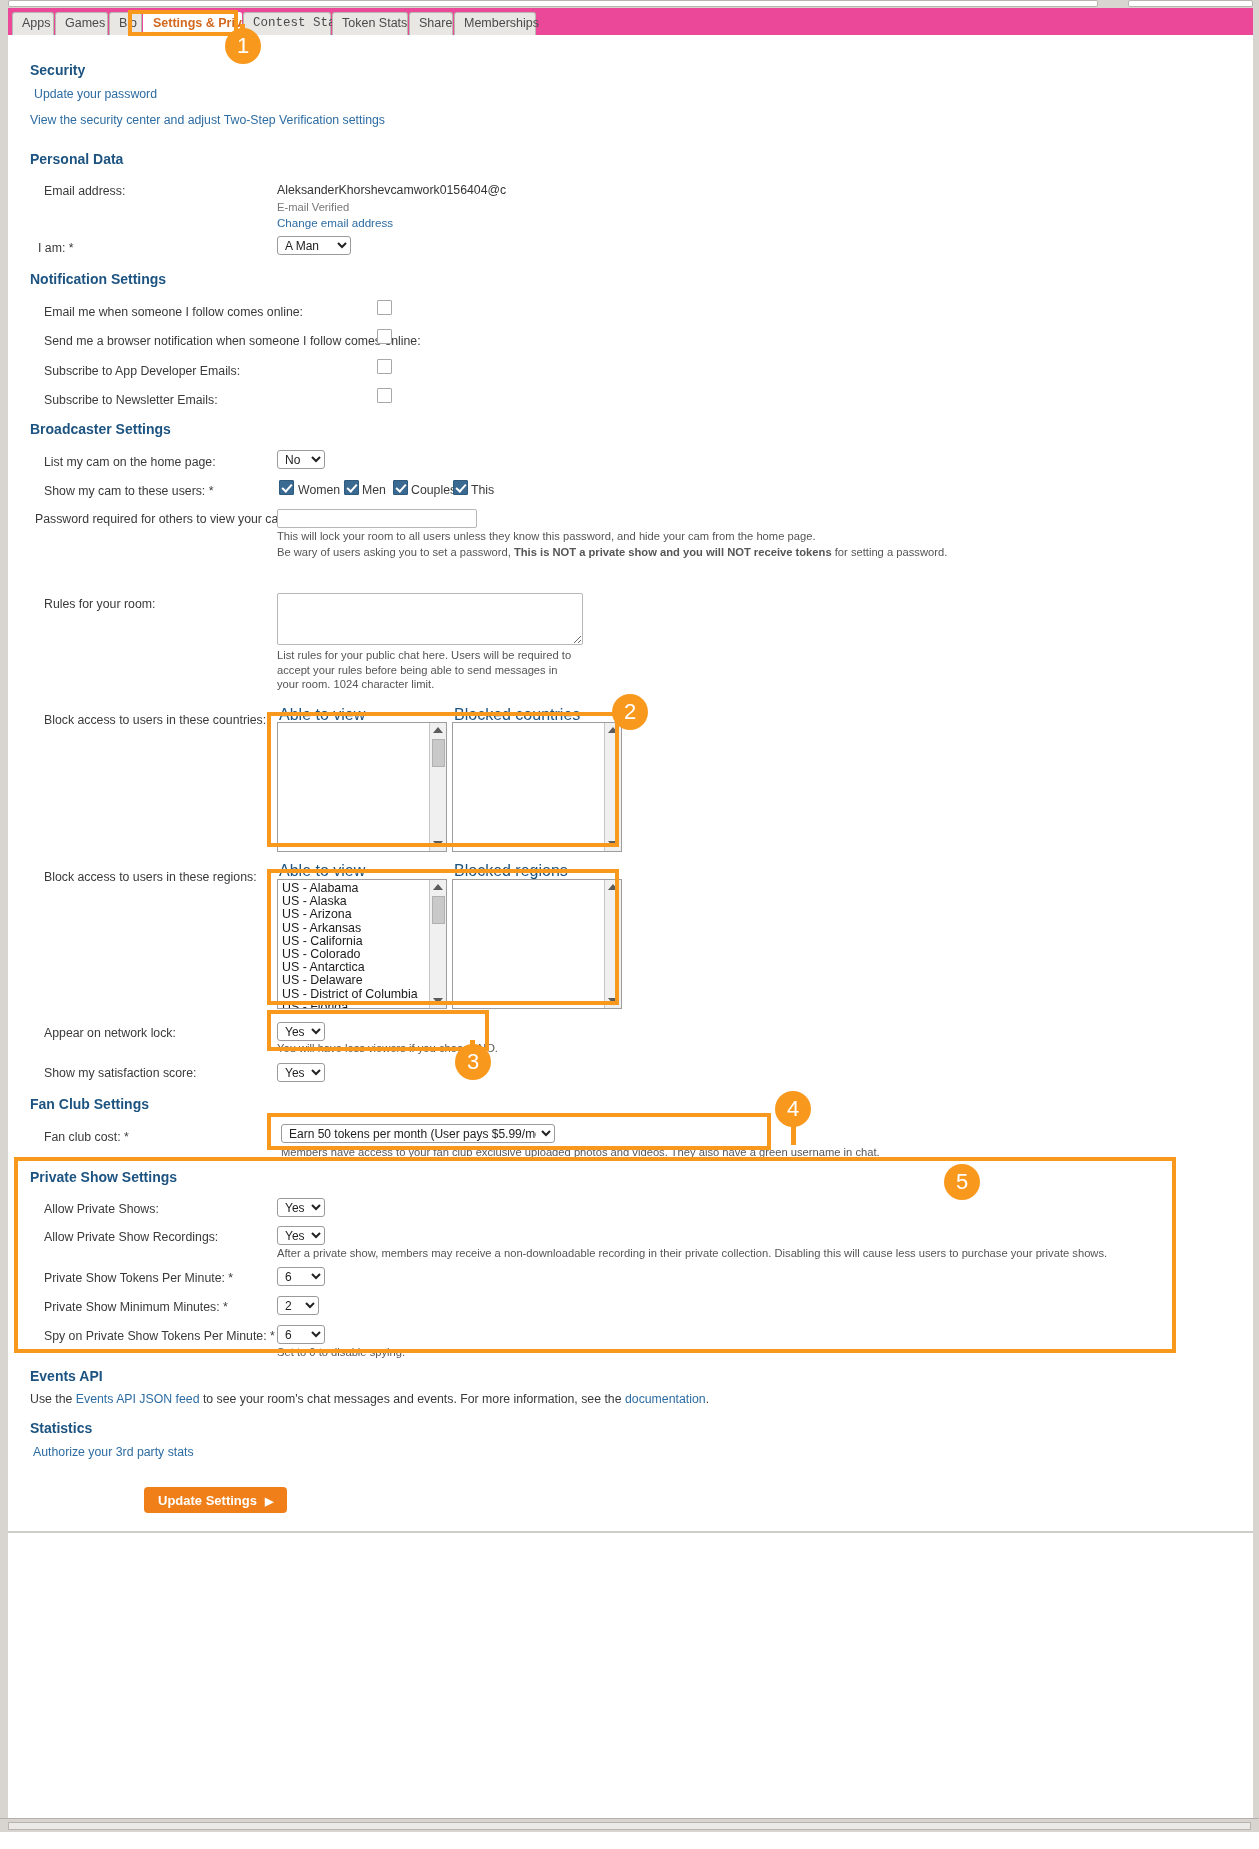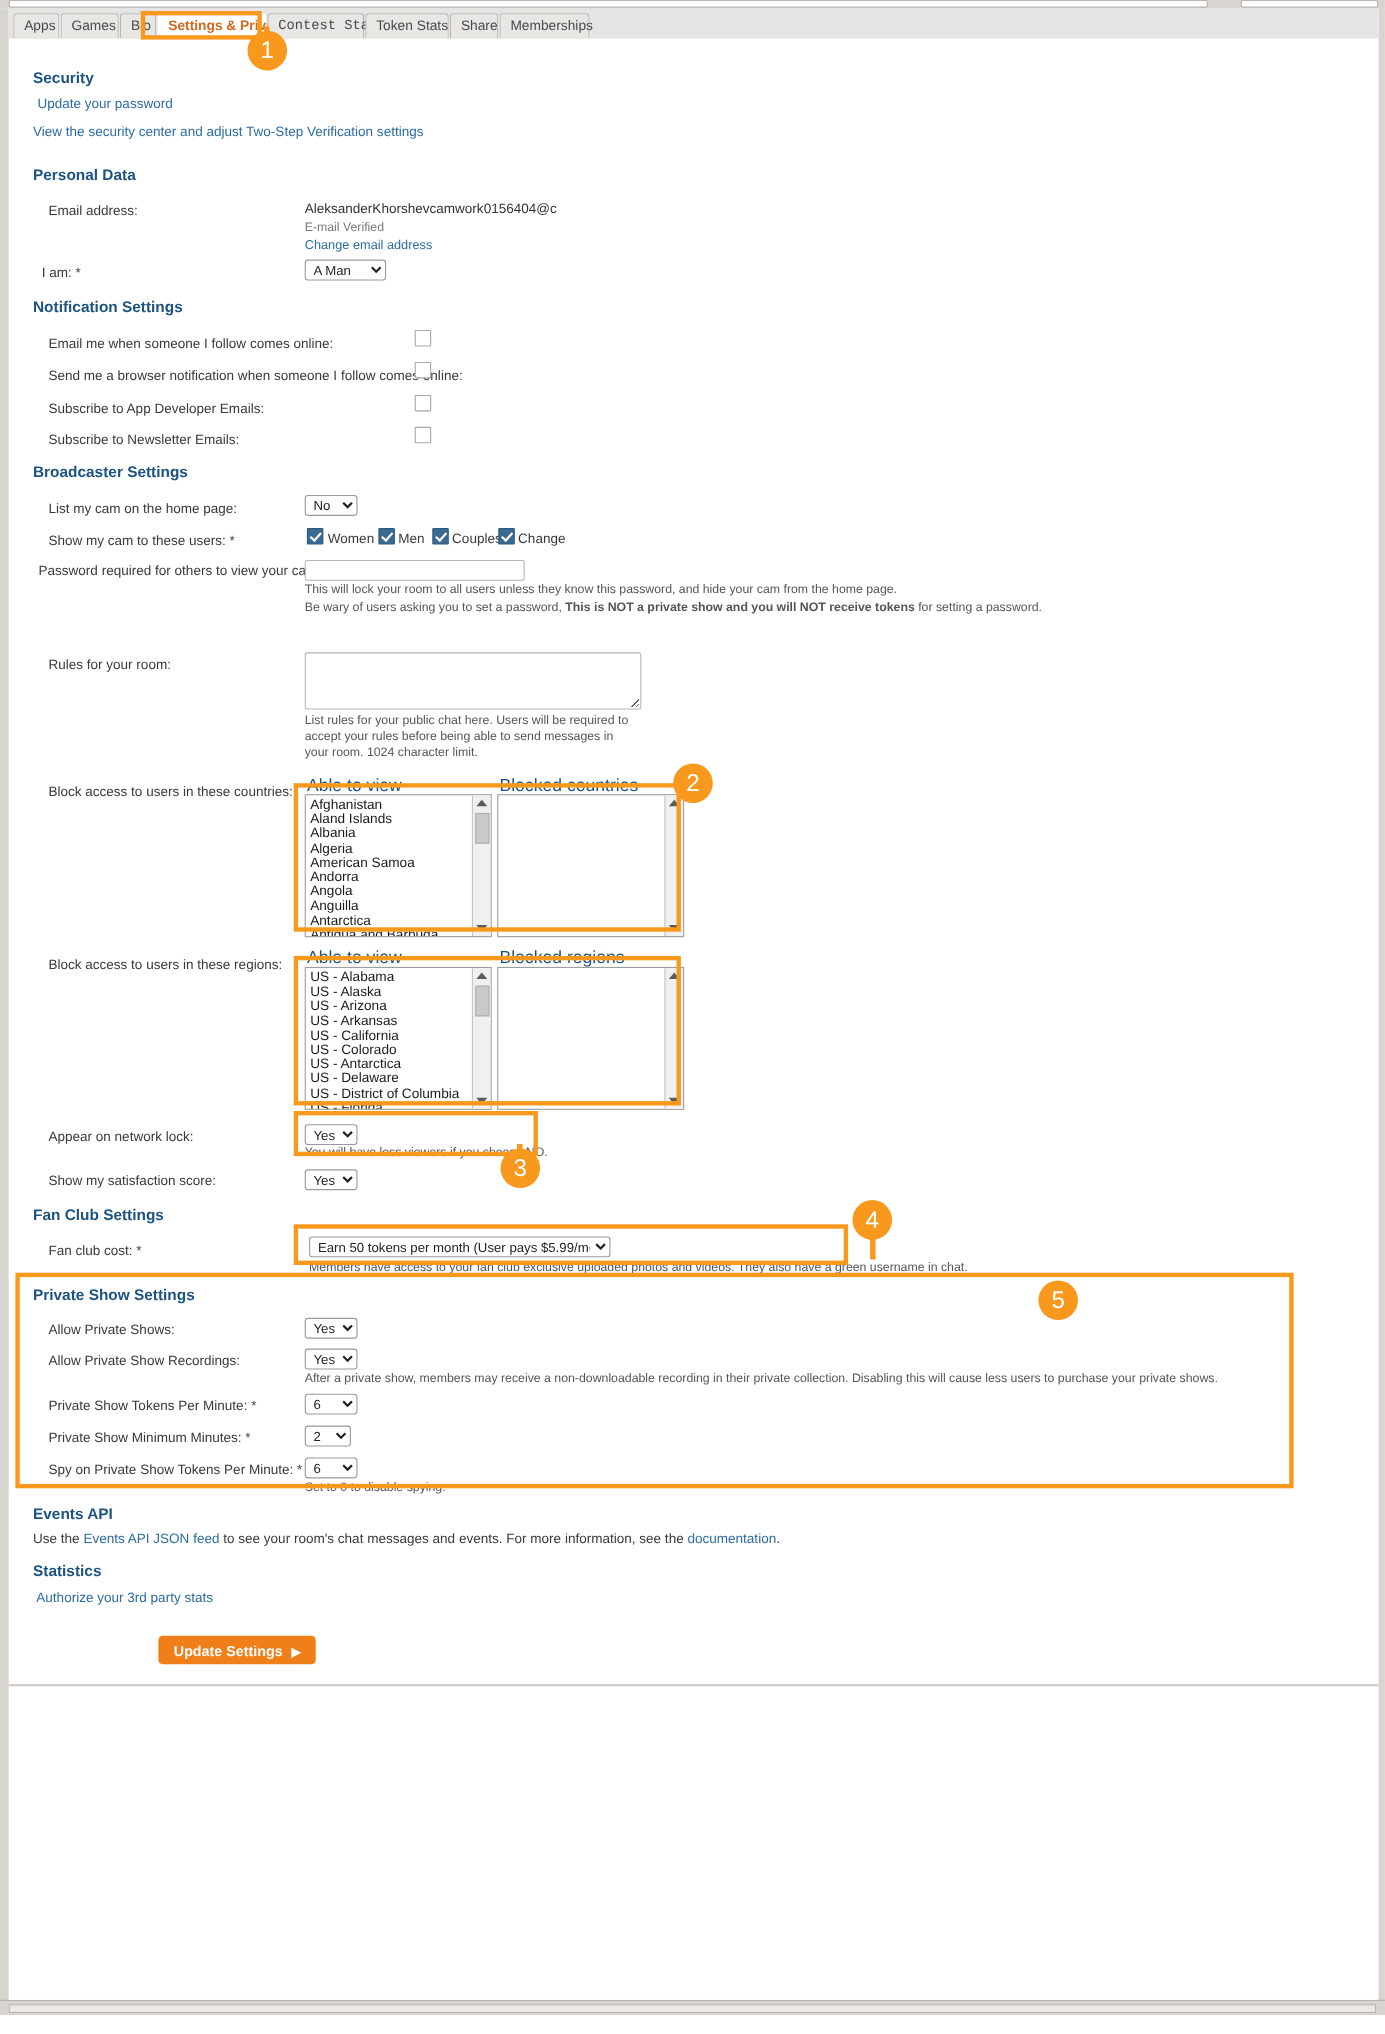--- a/index.html
+++ b/index.html
@@ -54,21 +54,21 @@
   
   .page {
     position: absolute; left: 8px; top: 8px;
     width: 1245px; height: 1810px;
     background: #ffffff;
   }
 
   
   .tabbar {
     position: absolute; left: 0; top: 0; width: 1245px; height: 27px;
-    background: #e5e5e5;
+    background: #ec4899;
   }
   .tab {
     position: absolute; top: 4px; height: 23px;
     background: #e9e7e3;
     border: 1px solid #b9b5af;
     border-bottom: none;
     border-radius: 3px 3px 0 0;
     font-size: 12.5px;
     color: #4a4a4a;
     line-height: 21px;
@@ -339,48 +339,36 @@
     <select class="sel" style="left:269px; top:415px; width:48px;"><option value="No">No</option><option value="Yes">Yes</option></select>
 
     <div class="lbl" style="left:36px; top:449px;">Show my cam to these users: *</div>
     <div class="cbx checked" style="left:271px; top:445px;"></div>
     <div class="cbx-lbl" style="left:290px; top:448px;">Women</div>
     <div class="cbx checked" style="left:336px; top:445px;"></div>
     <div class="cbx-lbl" style="left:354px; top:448px;">Men</div>
     <div class="cbx checked" style="left:385px; top:445px;"></div>
     <div class="cbx-lbl" style="left:403px; top:448px;">Couples</div>
     <div class="cbx checked" style="left:445px; top:445px;"></div>
-    <div class="cbx-lbl" style="left:463px; top:448px;">Change</div>
+    <div class="cbx-lbl" style="left:463px; top:448px;">This</div>
 
     <div class="lbl" style="left:27px; top:477px;">Password required for others to view your cam:</div>
     <input class="txt" style="left: 269px; top: 474px; width: 200px;" value="">
     <div class="hint" style="left:269px; top:495px;">This will lock your room to all users unless they know this password, and hide your cam from the home page.</div>
     <div class="hint" style="left:269px; top:511px;"><span>Be wary of users asking you to set a password, </span><b>This is NOT a private show and you will NOT receive tokens</b><span> for setting a password.</span></div>
 
     <div class="lbl" style="left:36px; top:562px;">Rules for your room:</div>
     <textarea class="ta" style="left: 269px; top: 558px; width: 306px; height: 52px;" value=""></textarea>
     <div class="hint-wrap" style="left:269px; top:613px; width:300px;">List rules for your public chat here. Users will be required to accept your rules before being able to send messages in your room. 1024 character limit.</div>
 
     <div class="lbl" style="left:36px; top:678px;">Block access to users in these countries:</div>
     <div class="listhdr" style="left:271px; top:671px;">Able to view</div>
     <div class="listhdr" style="left:446px; top:671px;">Blocked countries</div>
 
     <div class="listbox" style="left:269px; top:687px; width:170px; height:130px;">
-      <div class="items">
-          <div>Afghanistan</div>
-          <div>Aland Islands</div>
-          <div>Albania</div>
-          <div>Algeria</div>
-          <div>American Samoa</div>
-          <div>Andorra</div>
-          <div>Angola</div>
-          <div>Anguilla</div>
-          <div>Antarctica</div>
-          <div>Antigua and Barbuda</div>
-        </div>
       <div class="lb-scroll">
         <div class="lb-arrow-up"></div>
         <div class="lb-thumb" style="top:16px; height:28px;"></div>
         <div class="lb-arrow-dn"></div>
       </div>
     </div>
     <div class="listbox" style="left:444px; top:687px; width:170px; height:130px;">
       <div class="items"></div>
       <div class="lb-scroll">
         <div class="lb-arrow-up"></div>

